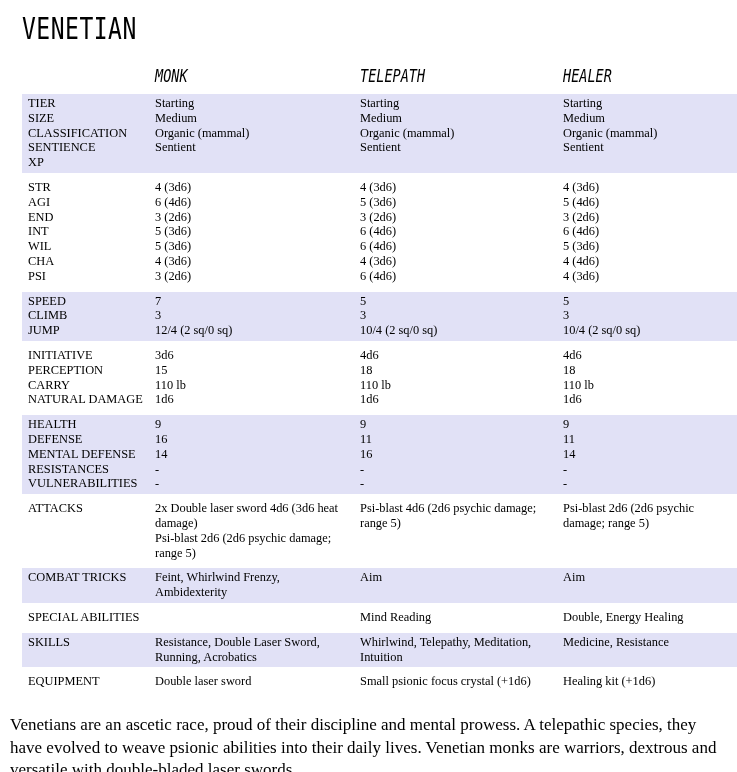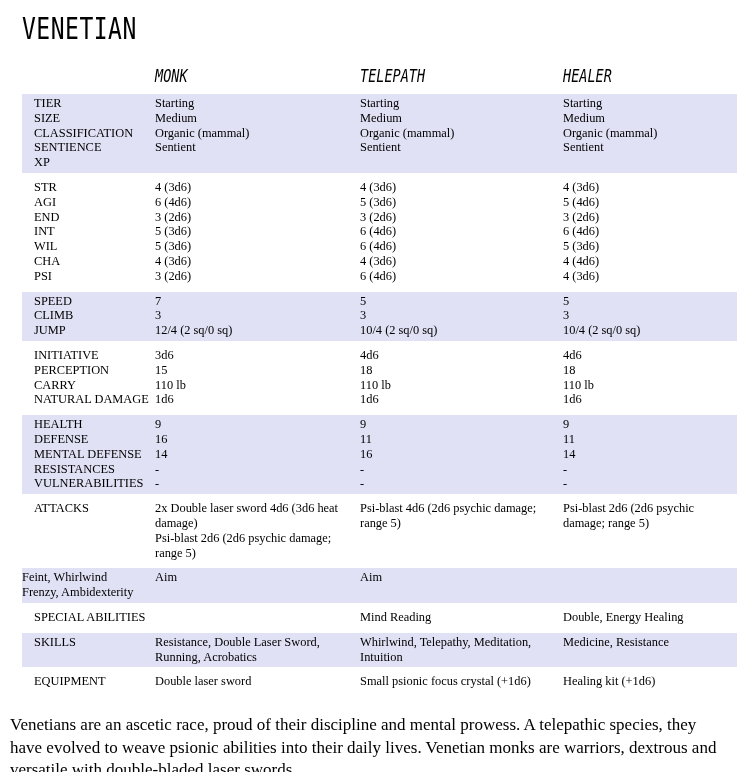--- a/index.html
+++ b/index.html
@@ -52,21 +52,21 @@
     margin-bottom: 5px;
   }
   .section.shaded { background: var(--band); }
   .row { display: grid; grid-template-columns: 133px 205px 203px 1fr; }
   .cell {
     font-size: 12.4px;
     line-height: 14.8px;
     padding-right: 10px;
   }
   .cell.label {
-    padding-left: 12px;
+    padding-left: 6px;
     text-transform: uppercase;
     white-space: nowrap;
   }
   .cell.value .entry { display: block; }
 
   .description {
     margin: 22px 12px 0 10px;
     font-size: 17px;
     line-height: 22.5px;
     white-space: pre-line;
@@ -251,20 +251,21 @@
           <div class="cell value">
             <div class="entry">Psi-blast 4d6 (2d6 psychic damage; range 5)</div>
           </div>
           <div class="cell value">
             <div class="entry">Psi-blast 2d6 (2d6 psychic damage; range 5)</div>
           </div>
         </div>
       </div>
       <div class="section shaded">
         <div class="row">
+          <div class="cell label">COMBAT TRICKS</div>
           <div class="cell value">Feint, Whirlwind Frenzy, Ambidexterity</div>
           <div class="cell value">Aim</div>
           <div class="cell value">Aim</div>
         </div>
       </div>
       <div class="section">
         <div class="row">
           <div class="cell label">SPECIAL ABILITIES</div>
           <div class="cell value"></div>
           <div class="cell value">Mind Reading</div>

